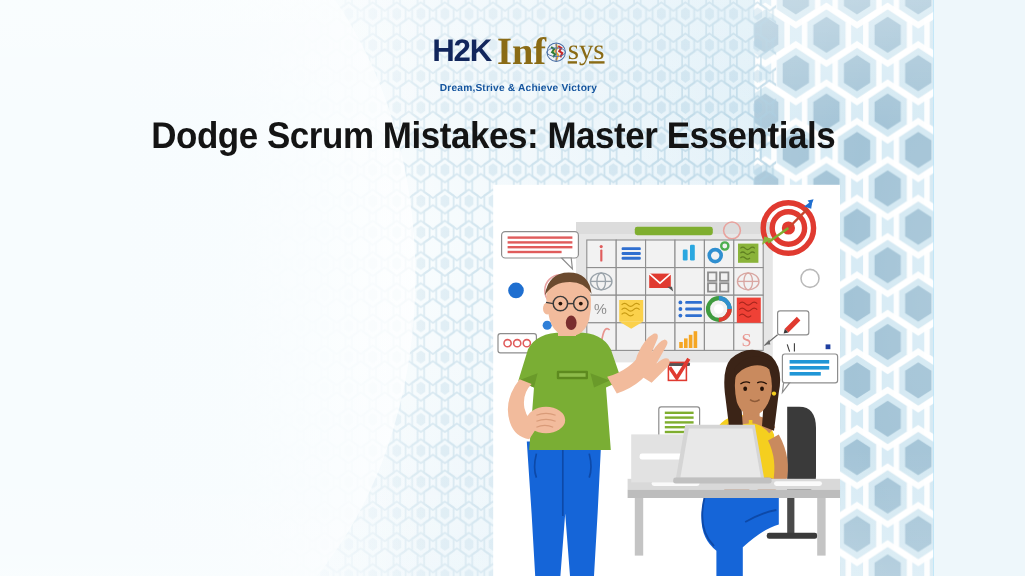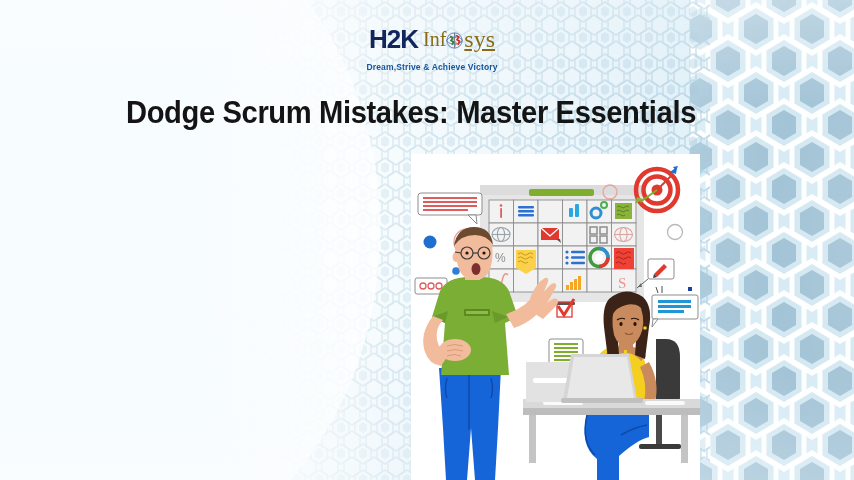--- a/index.html
+++ b/index.html
@@ -1,40 +1,40 @@
 <!DOCTYPE html>
 <html><head>
 <meta charset="utf-8">
 <style>
   html,body{margin:0;padding:0;}
   body{
     width:854px;height:480px;overflow:hidden;
     font-family:"Liberation Sans", sans-serif;
     background:#eef7fb;
   }
-  #stage{position:relative;width:854px;height:480px;overflow:hidden;background:#7dd3fc;}
+  #stage{position:relative;width:778px;height:480px;overflow:hidden;background:#7dd3fc;}
 
   
   .bg-base{position:absolute;inset:0;
     background:
       radial-gradient(120% 100% at 8% 45%, #fdfeff 0%, #f4fbfd 28%, #e9f4fa 52%, #dceef7 72%, #cfe7f3 100%);
   }
   .hex-layer{position:absolute;inset:0;}
   .hex-layer svg{display:block;width:100%;height:100%;}
   .bg-fade-left{position:absolute;left:0;top:0;width:46%;height:100%;
     background:linear-gradient(to right,#f7fcfe 0%,#f7fcfe 28%,rgba(247,252,254,0.92) 52%,rgba(247,252,254,0.55) 76%,rgba(247,252,254,0) 100%);}
   .bg-vignette{position:absolute;inset:0;
     background:linear-gradient(to bottom, rgba(255,255,255,0.30) 0%, rgba(255,255,255,0) 22%, rgba(255,255,255,0) 78%, rgba(255,255,255,0.20) 100%);}
 
   
   .logo{position:absolute;left:352px;top:26px;width:160px;height:44px;text-align:center;}
   .logo-row{display:flex;align-items:center;justify-content:center;line-height:1;white-space:nowrap;}
   .logo-h2k{font-family:"Liberation Sans", sans-serif;font-weight:bold;font-size:26px;letter-spacing:-1px;
     color:#12265c;}
-  .logo-inf{font-family:"Liberation Serif", serif;font-size:20px;color:#8a6b15;margin-left:5px;letter-spacing:0px;}
+  .logo-inf{font-family:"Liberation Serif", serif;font-size:32px;color:#8a6b15;margin-left:5px;letter-spacing:0px;font-weight:bold;}
   .logo-sys{font-family:"Liberation Serif", serif;font-size:24px;color:#8a6b15;margin-left:1px;text-decoration:underline;}
   .logo-globe{width:17px;height:17px;margin:0 0px;position:relative;top:1px;}
   .logo-tag{margin-top:10px;font-size:8.5px;font-weight:bold;color:#14549e;letter-spacing:0.15px;white-space:nowrap;}
 
   
   .title{position:absolute;left:126px;top:95px;width:620px;
     font-family:"Liberation Sans", sans-serif;
     font-weight:bold;font-size:31px;color:#141414;letter-spacing:-0.4px;
     white-space:nowrap;transform:scaleX(0.94);transform-origin:left center;}
 

